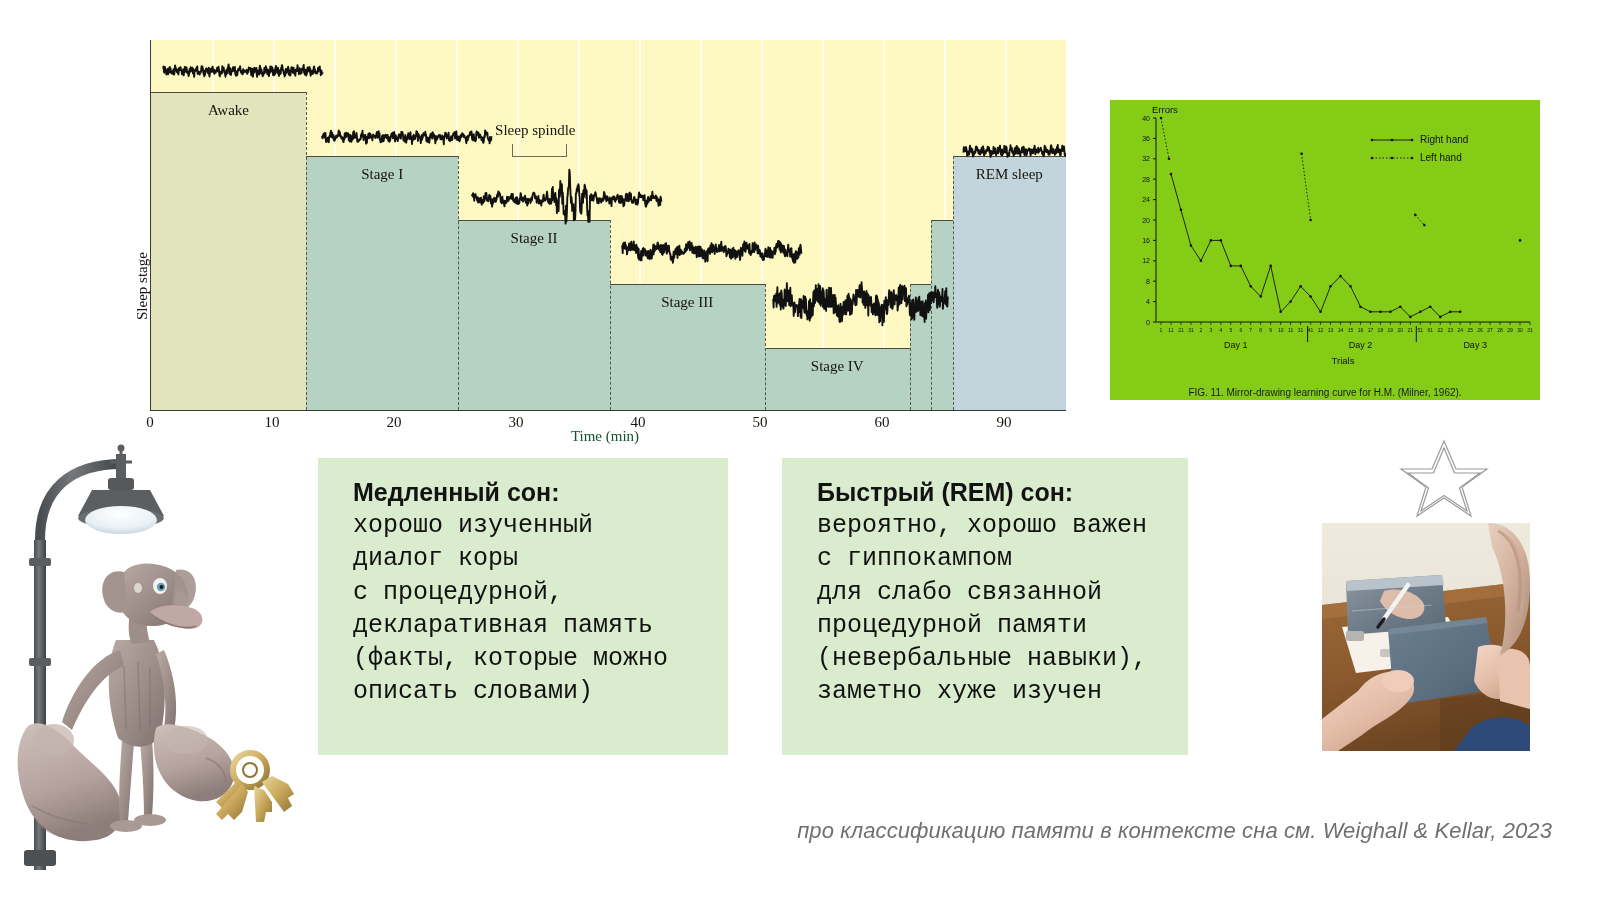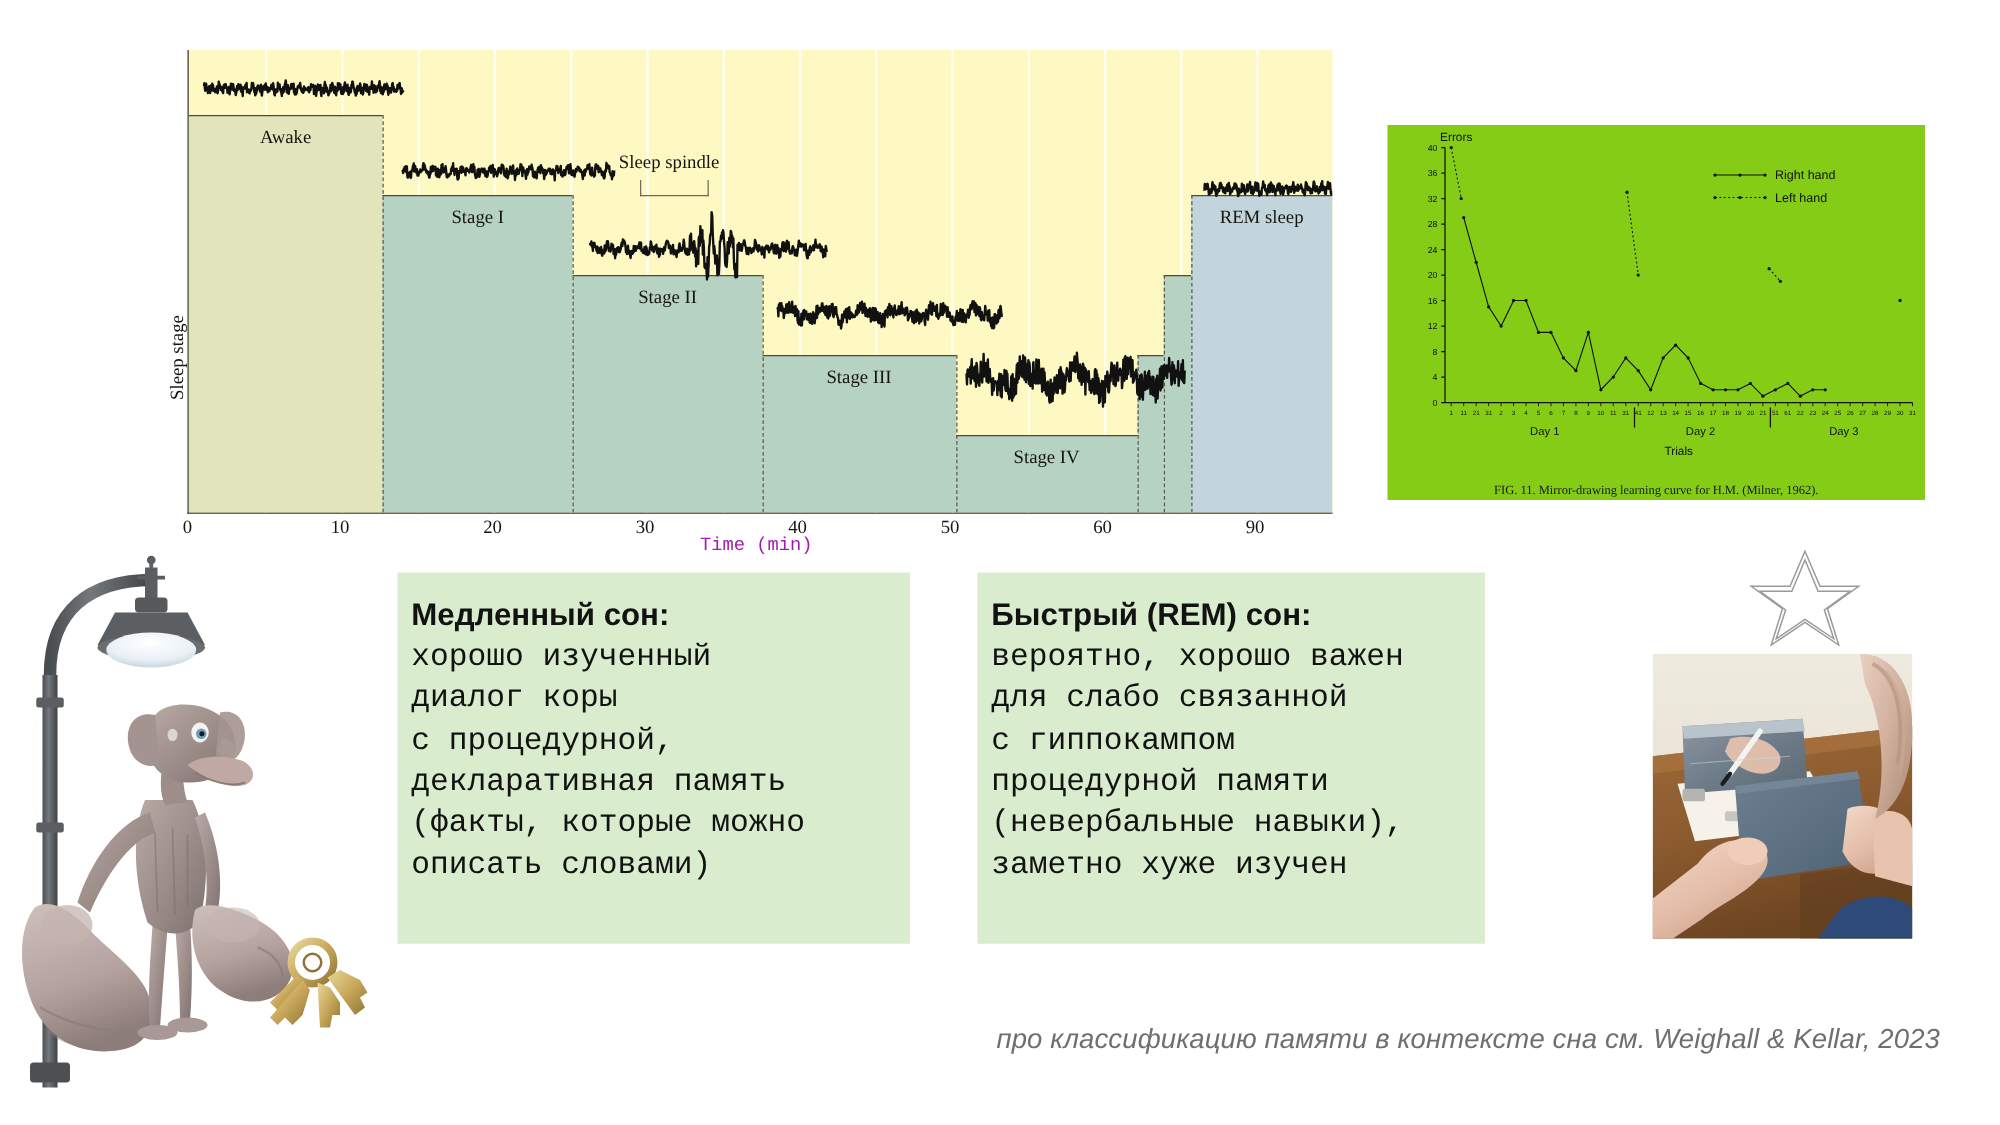--- a/index.html
+++ b/index.html
@@ -15,35 +15,35 @@
   #hyp-plot{position:absolute;left:20px;top:10px;width:915px;height:370px;
             background:#fef9c3;border-left:1.5px solid #3a3a34;border-bottom:1.5px solid #3a3a34;
             overflow:hidden;}
   .vgrid{position:absolute;top:0;bottom:0;width:2px;background:rgba(255,255,255,.75);}
   .stageblock{position:absolute;bottom:0;border-top:1.3px solid #4a4a42;box-sizing:border-box;}
   .stagelabel{position:absolute;font-family:"Liberation Serif",serif;font-size:15px;color:#16160f;
               white-space:nowrap;}
   .dashline{position:absolute;bottom:0;width:0;border-left:1.6px dashed #57574d;}
   .axis-x-label{position:absolute;font-family:"Liberation Serif",serif;font-size:15px;color:#16160f;
                 transform:translateX(-50%);}
-  #x-title{position:absolute;left:0;right:0;text-align:center;font-family:Liberation Mono, monospace;
-           font-size:15px;color:#a21caf;}
+  #x-title{position:absolute;left:0;right:0;text-align:center;font-family:Liberation Serif, serif;
+           font-size:15px;color:#14532d;}
   #y-title{position:absolute;font-family:"Liberation Serif",serif;font-size:15px;color:#16160f;
            transform:rotate(-90deg);transform-origin:left top;white-space:nowrap;}
   #spindle-label{position:absolute;font-family:"Liberation Serif",serif;font-size:15px;color:#16160f;
                  white-space:nowrap;}
   #spindle-bracket{position:absolute;border:1.5px solid #6e6a5c;border-top:none;height:12px;}
 
   
   #milner{left:1110px;top:100px;width:430px;height:300px;background:#84cc16;}
   #milner-caption{position:absolute;left:0;right:0;bottom:2px;text-align:center;
-                  font-family:Liberation Serif, serif;font-size:10px;color:#1a1a1a;}
+                  font-family:Liberation Sans, sans-serif;font-size:10px;color:#1a1a1a;}
 
   
-  .textbox{background:#d9edce;padding:18px 20px 16px 11px;box-sizing:border-box;}
+  .textbox{background:#d9edce;padding:18px 20px 16px 35px;box-sizing:border-box;}
   .tb-title{font-size:25px;font-weight:bold;color:#121212;line-height:1.28;margin-bottom:1px;}
   .tb-line{font-size:25px;color:#121212;line-height:1.33;font-family:Liberation Mono, monospace;}
   #box-slow{left:318px;top:458px;width:410px;height:297px;}
   #box-rem{left:782px;top:458px;width:406px;height:297px;}
 
   
   #footer{left:0;right:0;top:818px;text-align:right;padding-right:48px;
           font-size:22px;font-style:italic;color:#6f6f6f;letter-spacing:.1px;}
 
   
@@ -287,22 +287,22 @@
   <div class="tb-line">диалог коры</div>
   <div class="tb-line">с процедурной,</div>
   <div class="tb-line">декларативная память</div>
   <div class="tb-line">(факты, которые можно</div>
   <div class="tb-line">описать словами)</div>
 </div>
 
 <div class="abs textbox" id="box-rem">
   <div class="tb-title">Быстрый (REM) сон:</div>
   <div class="tb-line">вероятно, хорошо важен</div>
+  <div class="tb-line">с гиппокампом</div>
   <div class="tb-line">для слабо связанной</div>
-  <div class="tb-line">с гиппокампом</div>
   <div class="tb-line">процедурной памяти</div>
   <div class="tb-line">(невербальные навыки),</div>
   <div class="tb-line">заметно хуже изучен</div>
 </div>
 
 <div class="abs" id="footer">про классификацию памяти в контексте сна см. Weighall &amp; Kellar, 2023</div>
 
 <div class="abs" id="creature">
 <svg width="300" height="440" viewBox="0 0 300 440">
   <defs>

